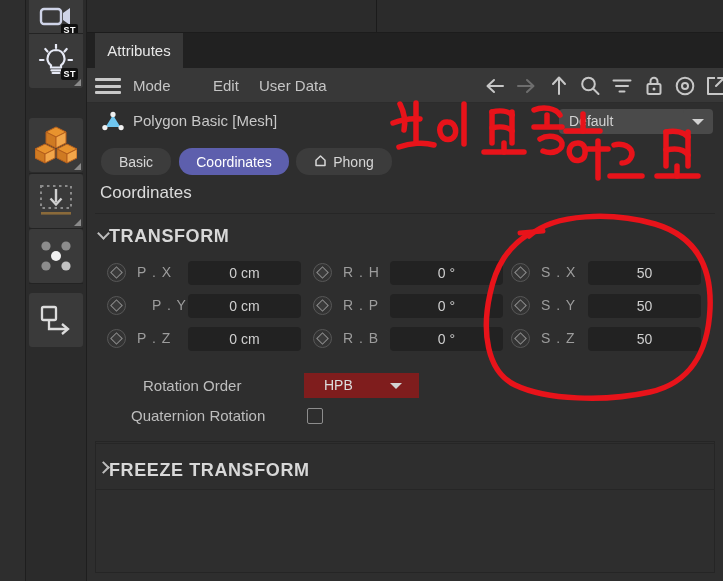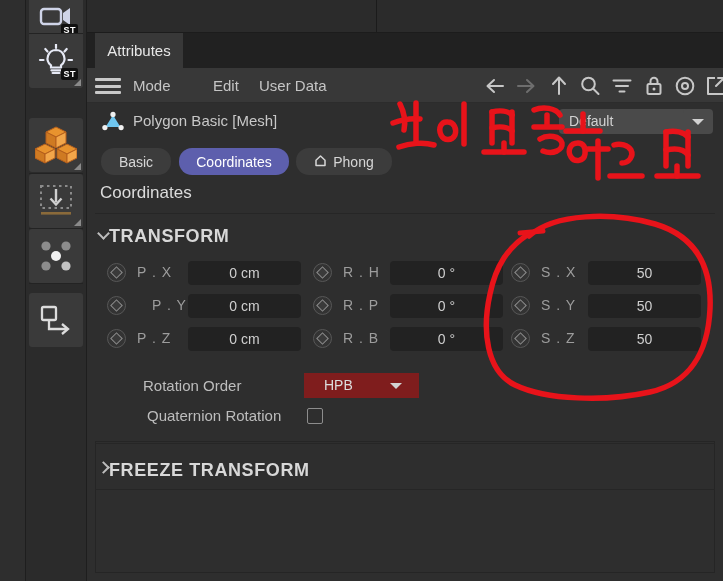--- a/index.html
+++ b/index.html
@@ -431,21 +431,21 @@
     <div class="kf" style="left:424px; top:226px;"></div>
     <div class="fld-lbl" style="left:454px; top:226px;">S . Z</div>
     <div class="num-fld" style="left:501px; top:224px; width:113px;">50</div>
 
     <div class="opt-lbl" style="left:56px; top:273px;">Rotation Order</div>
     <div class="combo" style="top:270px;">
       <span class="combo-text">HPB</span>
       <span class="caret-down"></span>
     </div>
 
-    <div class="opt-lbl" style="left:60px; top:303px;">Quaternion Rotation</div>
+    <div class="opt-lbl" style="left:44px; top:303px;">Quaternion Rotation</div>
     <div class="chk" style="left:220px; top:305px;"></div>
 
     <div class="panel-inset"></div>
     <div class="hr" style="top:340px;"></div>
     <span class="chev right"></span>
     <div class="group-head" style="top:357px;">FREEZE TRANSFORM</div>
     <div class="hr" style="top:386px;"></div>
   </div>
 
   <svg class="ink" viewBox="0 0 723 581">

